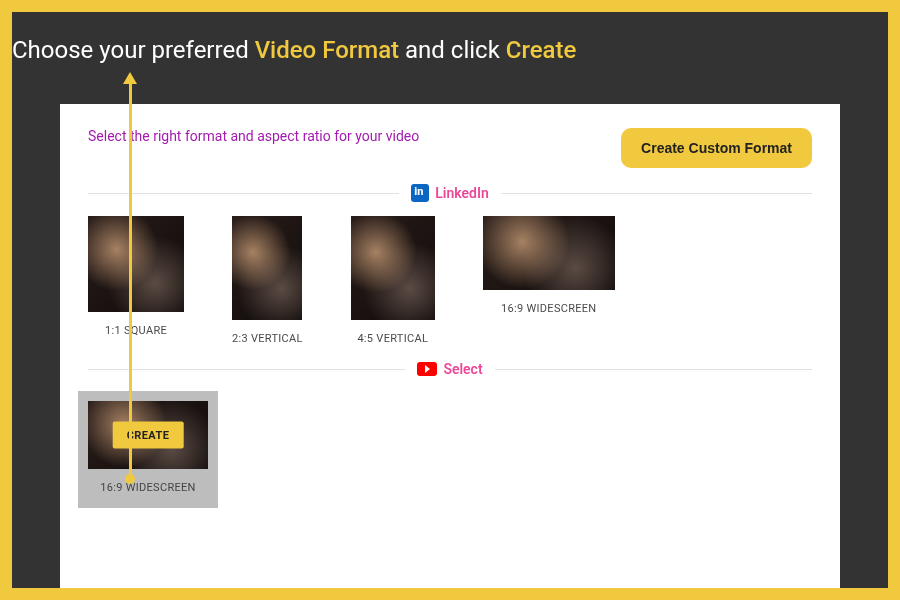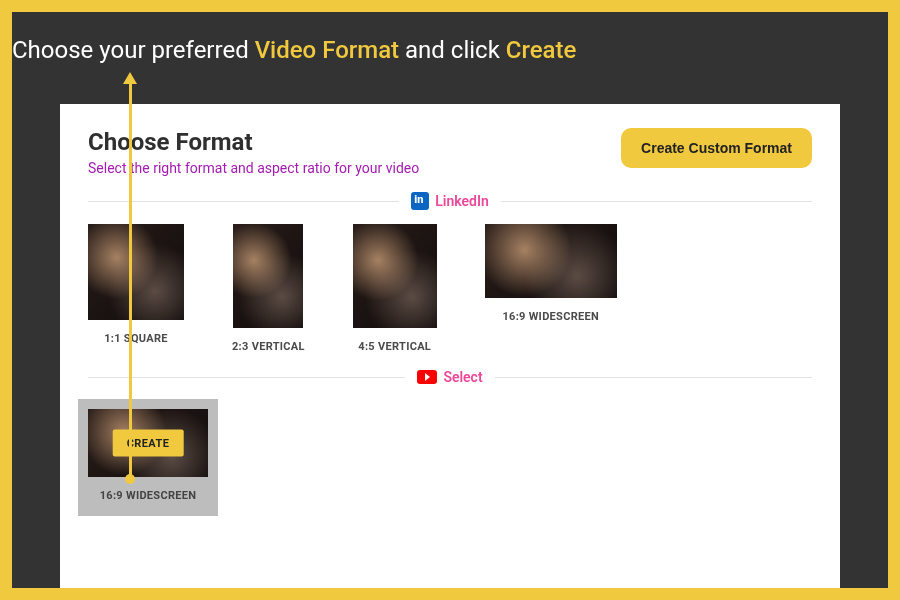--- a/index.html
+++ b/index.html
@@ -144,21 +144,21 @@
     position: absolute;
     inset: 0;
     background:
       radial-gradient(circle at 30% 35%, rgba(255,200,150,0.6), transparent 45%),
       radial-gradient(circle at 70% 70%, rgba(120,100,90,0.7), transparent 50%),
       linear-gradient(135deg, #2a1e1a, #0e0a0a);
   }
   .format .cap {
     margin-top: 12px;
     font-size: 11px;
-    font-weight: 700;
+    font-weight: 400;
     letter-spacing: 0.3px;
     color: #4a4a4a;
     text-align: center;
   }
   
   .format.selected-card {
     background: #bdbdbd;
     padding: 10px 10px 14px 10px;
     margin-left: -10px;
   }
@@ -212,21 +212,20 @@
 <div class="outer">
 
   <div class="instruction">
     <span>Choose  your preferred  </span><span class="h1">Video Format</span><span> and click </span><span class="h1">Create</span>
   </div>
 
   <div class="panel">
 
     <div class="panel-header">
       <div>
-        <div class="panel-title">Choose Format</div>
         <div class="panel-subtitle">Select the right format and aspect ratio for your video</div>
       </div>
       <button class="custom-btn">Create Custom Format</button>
     </div>
 
     <div class="section-divider">
       <div class="line"></div>
       <div class="section-label">
         <span class="li-icon"></span>
         <span>LinkedIn</span>

